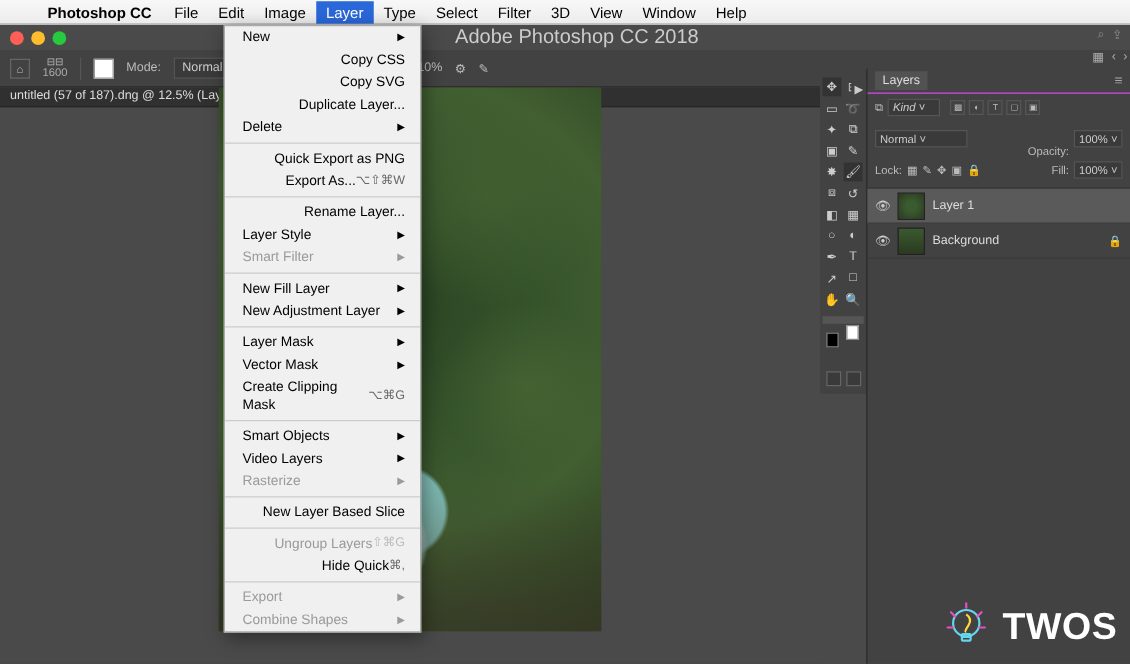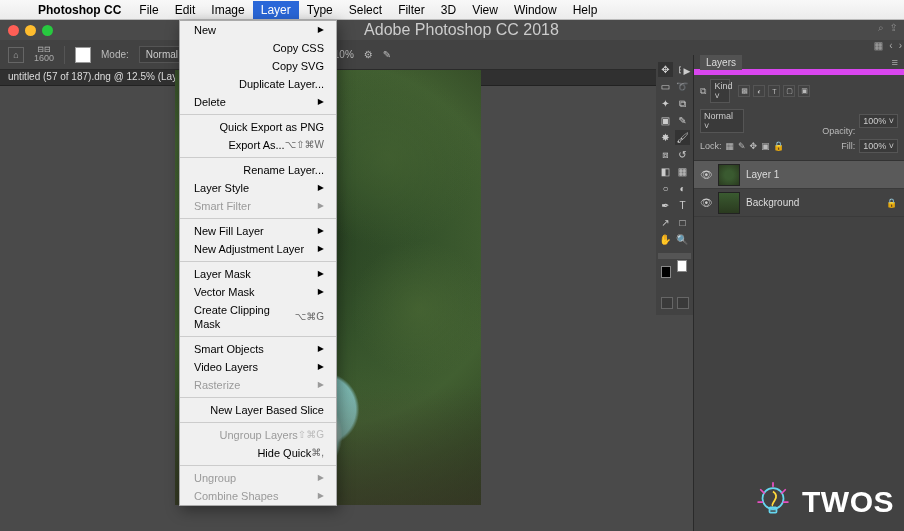--- a/index.html
+++ b/index.html
@@ -64,21 +64,21 @@
 .tool.on { background:#333; }
 .tool.fg { background:#000; width:12px; height:12px; border:1px solid #888; }
 .tool.bg { background:#fff; width:12px; height:12px; border:1px solid #888; margin:-6px 0 0 6px; }
 .fgbg-wrap { width:32px; height:28px; position:relative; display:flex; align-items:flex-start; padding:3px; }
 .tools-bottom { width:37px; display:flex; gap:4px; justify-content:center; padding:4px 0; }
 .tools-bottom .tb { width:12px; height:12px; border:1px solid #666; background:#3a3a3a; }
 
 
 .right-panel { position:absolute; right:0; top:55px; width:211px; bottom:0; background:#424242; border-left:1px solid #2a2a2a; }
 .collapse-btn{ position:absolute; right:211px; top:64px; width:12px; height:14px; background:#424242; color:#ccc; font-size:9px; display:flex; align-items:center; justify-content:center; z-index:5;}
-.panel-tab-row { height:20px; display:flex; align-items:center; padding:0 6px; border-bottom:6px solid #d946ef; }
+.panel-tab-row { height:20px; display:flex; align-items:center; padding:0 6px; border-bottom:1px solid #d946ef; }
 .panel-tab { color:#ddd; font-size:10px; padding:2px 6px; }
 .panel-tab.active { background:#525252; }
 .panel-menu { margin-left:auto; color:#aaa; font-size:11px; }
 
 .layers-controls { padding:4px 6px; border-bottom:1px solid #333; font-size:9px; color:#bbb; }
 .layers-controls .row { display:flex; align-items:center; gap:4px; margin-bottom:3px; }
 .mini-input { background:#3a3a3a; border:1px solid #555; color:#ccc; font-size:9px; padding:1px 3px; }
 .mini-icons { display:flex; gap:3px; margin-left:4px; }
 .mini-icons span { width:12px; height:12px; border:1px solid #555; display:flex; align-items:center; justify-content:center; font-size:7px; }
 
@@ -240,21 +240,21 @@
     <li class="disabled">
       <span>Ungroup Layers</span>
       <span class="shortcut">⇧⌘G</span>
     </li>
     <li>
       <span>Hide Quick</span>
       <span class="shortcut">⌘,</span>
     </li>
     <div class="sep-li"></div>
     <li class="disabled">
-      <span>Ungroup</span>
+      <span>Export</span>
       <span class="submenu-arrow">▶</span>
     </li>
     <li class="disabled">
       <span>Combine Shapes</span>
       <span class="submenu-arrow">▶</span>
     </li>
   </ul>
 
 <div class="collapse-btn">▶</div>
 <div class="tools">
@@ -292,31 +292,31 @@
 </div>
 
 <div class="right-panel">
   <div class="panel-tab-row">
     <span class="panel-tab active">Layers</span>
     <span class="panel-menu">≡</span>
   </div>
   <div class="layers-controls">
     <div class="row">
       <span>⧉</span>
-      <span class="mini-input" style="width:20px;"><span>Kind</span> ˅</span>
+      <span class="mini-input" style="width:42px;font-style:italic;"><span>Kind</span> ˅</span>
       <div class="mini-icons">
         <span>▩</span>
         <span>◐</span>
         <span>T</span>
         <span>▢</span>
         <span>▣</span>
       </div>
     </div>
     <div class="row">
-      <span class="mini-input" style="width:44px;"><span>Normal</span> ˅</span>
+      <span class="mini-input" style="width:74px;"><span>Normal</span> ˅</span>
       <span style="margin-left:auto;margin-top:20px;">Opacity:</span>
       <span class="mini-input"><span>100%</span> ˅</span>
     </div>
     <div class="row">
       <span>Lock:</span>
       <span>▦</span>
       <span>✎</span>
       <span>✥</span>
       <span>▣</span>
       <span>🔒</span>

